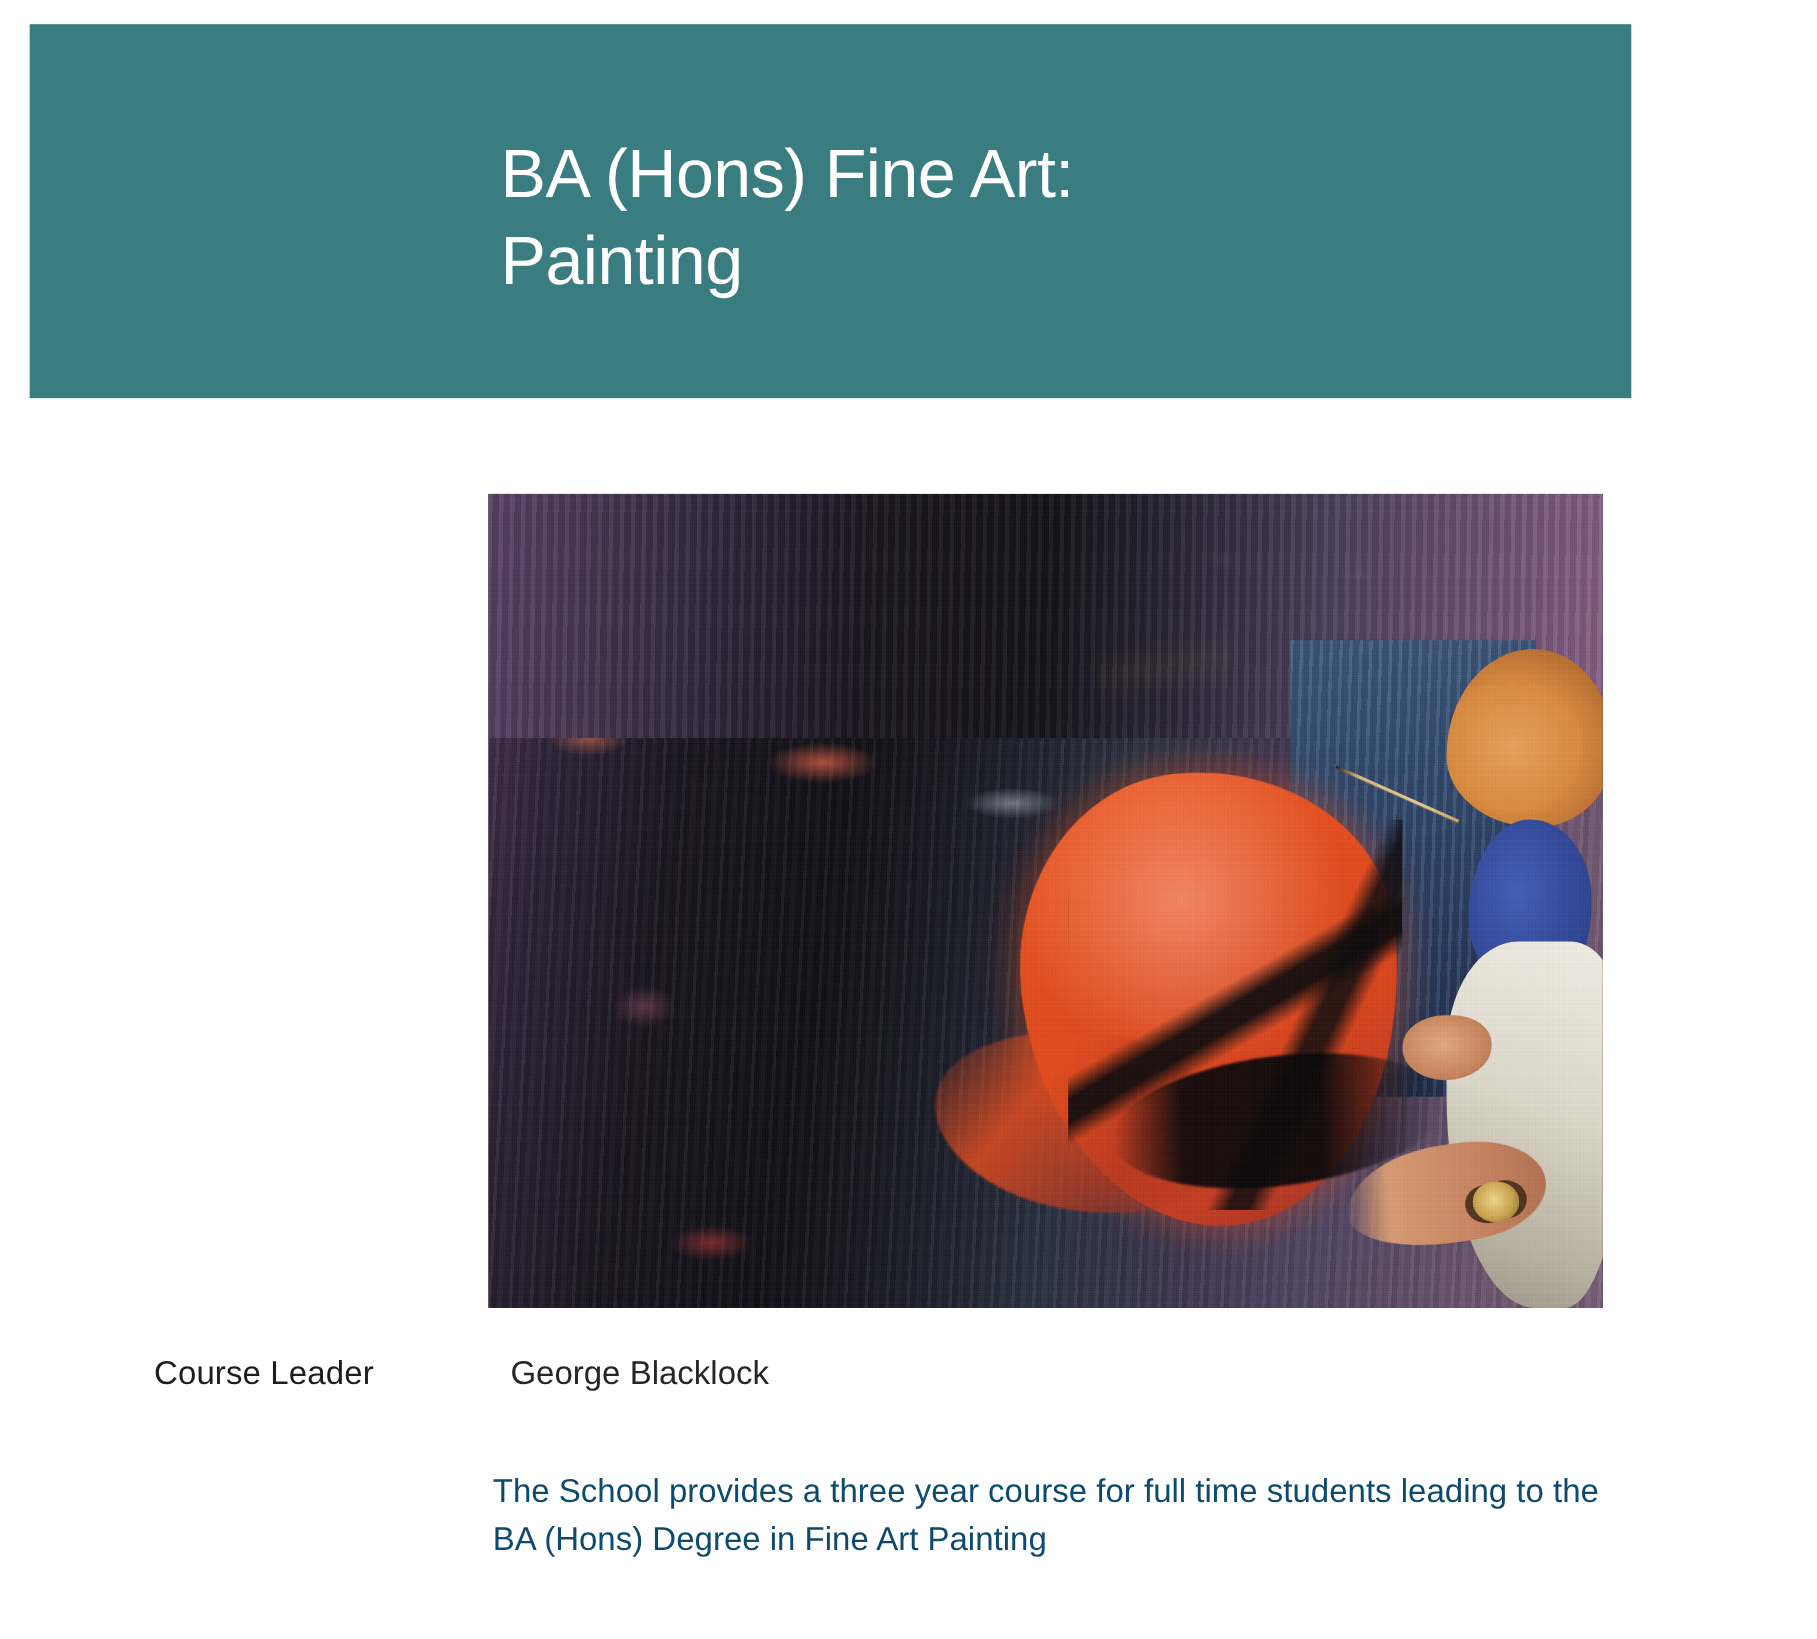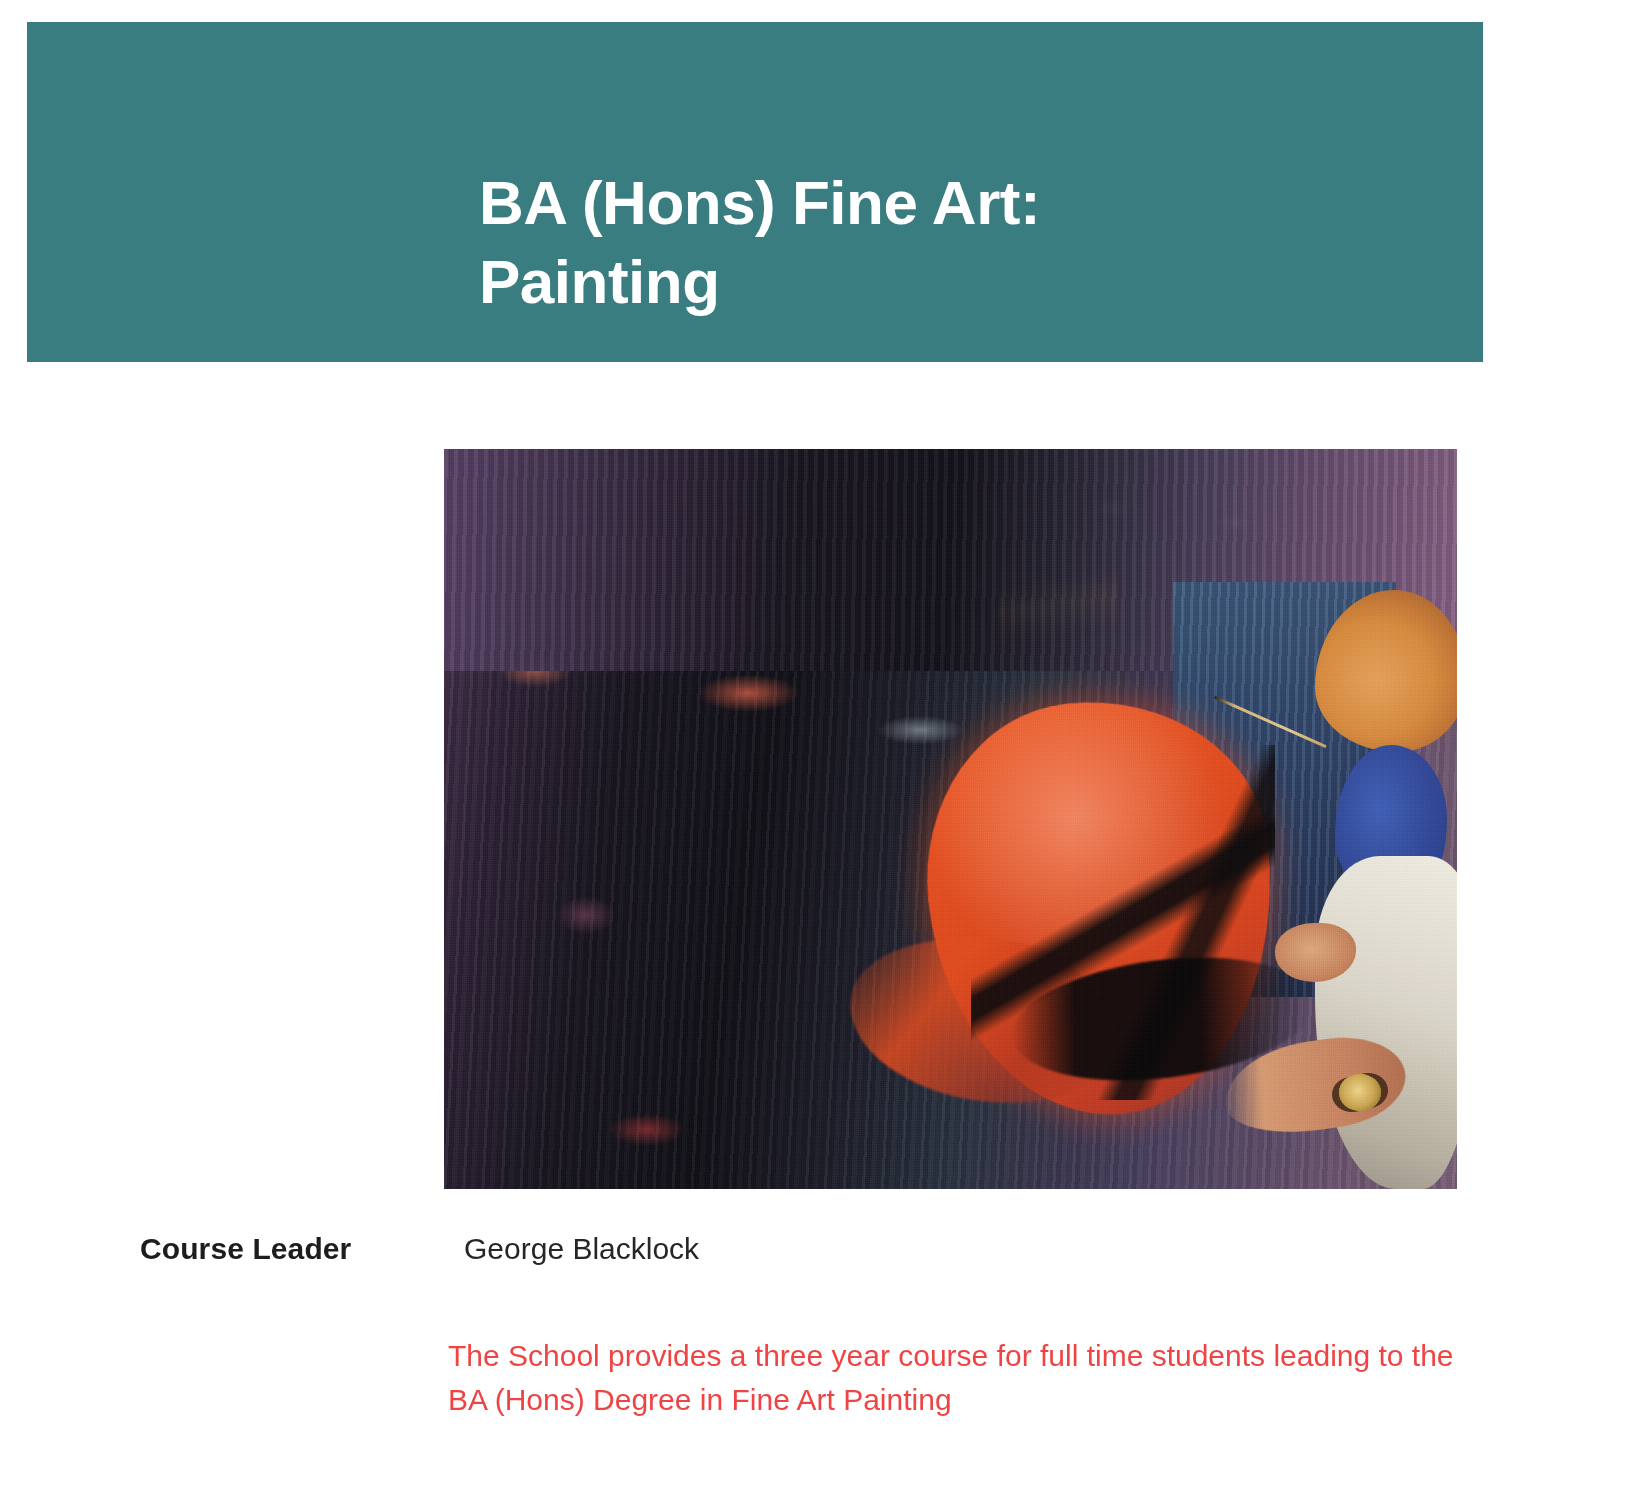--- a/index.html
+++ b/index.html
@@ -20,30 +20,29 @@
   .header-banner {
     position: absolute;
     left: 27px;
     top: 22px;
     width: 1456px;
     height: 340px;
     background: #3a7d80;
   }
   .header-title {
     position: absolute;
-    left: 452px;
+    left: 428px;
     top: 97px;
     width: 950px;
     color: #ffffff;
     font-size: 62px;
-    font-weight: bold;
+    font-weight: normal;
     line-height: 1.28;
     letter-spacing: -0.5px;
     white-space: pre-line;
-    margin-top: 44px;
   }
 
   
   .photo {
     position: absolute;
     left: 444px;
     top: 449px;
     width: 1013px;
     height: 740px;
     overflow: hidden;
@@ -239,40 +238,40 @@
       repeating-linear-gradient(90deg, rgba(255,255,255,.018) 0 1px, rgba(0,0,0,.018) 1px 2px);
     pointer-events: none;
   }
 
   
   .label-course-leader {
     position: absolute;
     left: 140px;
     top: 1232px;
     font-size: 30px;
-    font-weight: bold;
+    font-weight: normal;
     color: #1d1d1d;
     letter-spacing: .1px;
   }
   .value-course-leader {
     position: absolute;
     left: 448px;
     top: 1232px;
     font-size: 30px;
     color: #262626;
     margin-left: 16px;
   }
   .body-paragraph {
     position: absolute;
     left: 448px;
     top: 1334px;
     width: 1010px;
     font-size: 30px;
     line-height: 1.48;
-    color: #ef4444;
+    color: #0c4a6e;
   }
 </style>
 </head>
 <body>
 
 <div class="header-banner">
   <div class="header-title">BA (Hons) Fine Art:
 Painting</div>
 </div>
 

